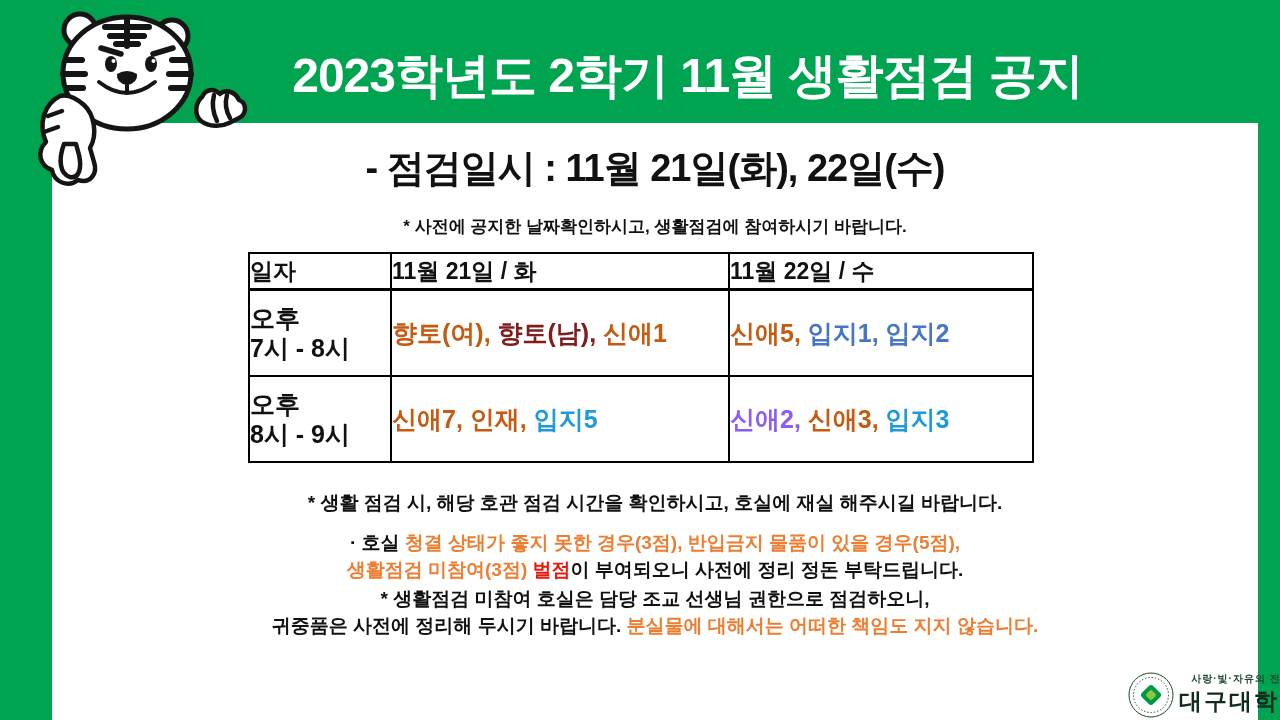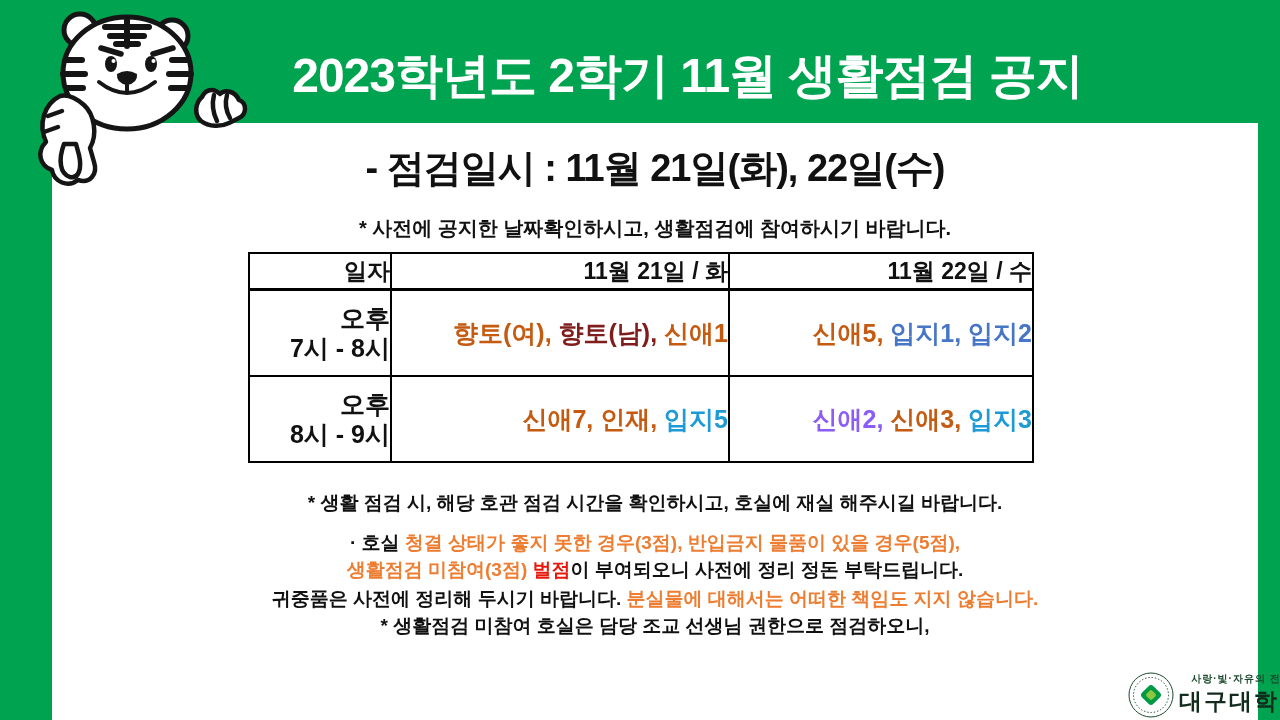--- a/index.html
+++ b/index.html
@@ -41,34 +41,34 @@
     text-align: center;
     font-size: 38px;
     font-weight: 800;
     letter-spacing: -1px;
     white-space: nowrap;
   }
   .subnote {
     position: absolute;
     top: 92px; left: 0; width: 100%;
     text-align: center;
-    font-size: 20px;
+    font-size: 17px;
     font-weight: 700;
     white-space: nowrap;
   }
   table.schedule {
     position: absolute;
     left: 196px; top: 129px;
     width: 784px;
     border-collapse: collapse;
     table-layout: fixed;
   }
   table.schedule th, table.schedule td {
     border: 2px solid #000;
-    text-align: right;
+    text-align: left;
     vertical-align: middle;
     padding: 0;
   }
   table.schedule th {
     height: 34px;
     font-size: 23px;
     font-weight: 800;
     border-bottom: 3px solid #000;
   }
   table.schedule td {
@@ -167,22 +167,22 @@
       </tr>
     </tbody>
   </table>
 
   <div class="notes-line note-1">* 생활 점검 시,  해당 호관 점검 시간을 확인하시고, 호실에 재실 해주시길 바랍니다.</div>
   <div class="notes-line note-2">
     <div><span style="color: rgb(17, 17, 17);">·    호실 </span><span style="color: rgb(237, 125, 49); text-align: center;">청결 상태가 좋지 못한 경우(3점), 반입금지 물품이 있을 경우(5점),</span></div>
     <div><span style="color: rgb(237, 125, 49);">생활점검 미참여(3점) </span><span style="color: rgb(232, 24, 12);">벌점</span><span style="color: rgb(17, 17, 17);">이 부여되오니 사전에 정리 정돈 부탁드립니다.</span></div>
   </div>
   <div class="notes-line note-3">
+    <div>* 생활점검 미참여 호실은 담당 조교 선생님 권한으로 점검하오니,</div>
     <div><span style="color: rgb(17, 17, 17);">귀중품은 사전에 정리해 두시기 바랍니다. </span><span style="color: rgb(237, 125, 49);">분실물에 대해서는 어떠한 책임도 지지 않습니다.</span></div>
-    <div>* 생활점검 미참여 호실은 담당 조교 선생님 권한으로 점검하오니,</div>
   </div>
 
 </div>
 
 <svg class="tiger" width="250" height="195" viewBox="0 0 250 195" aria-hidden="true">
 
   <circle cx="80" cy="30" r="16" fill="#fff" stroke="#151515" stroke-width="5"></circle>
   <circle cx="172" cy="36" r="16" fill="#fff" stroke="#151515" stroke-width="5"></circle>
 
   <ellipse cx="127" cy="73" rx="64" ry="56" fill="#fff" stroke="#151515" stroke-width="5"></ellipse>

